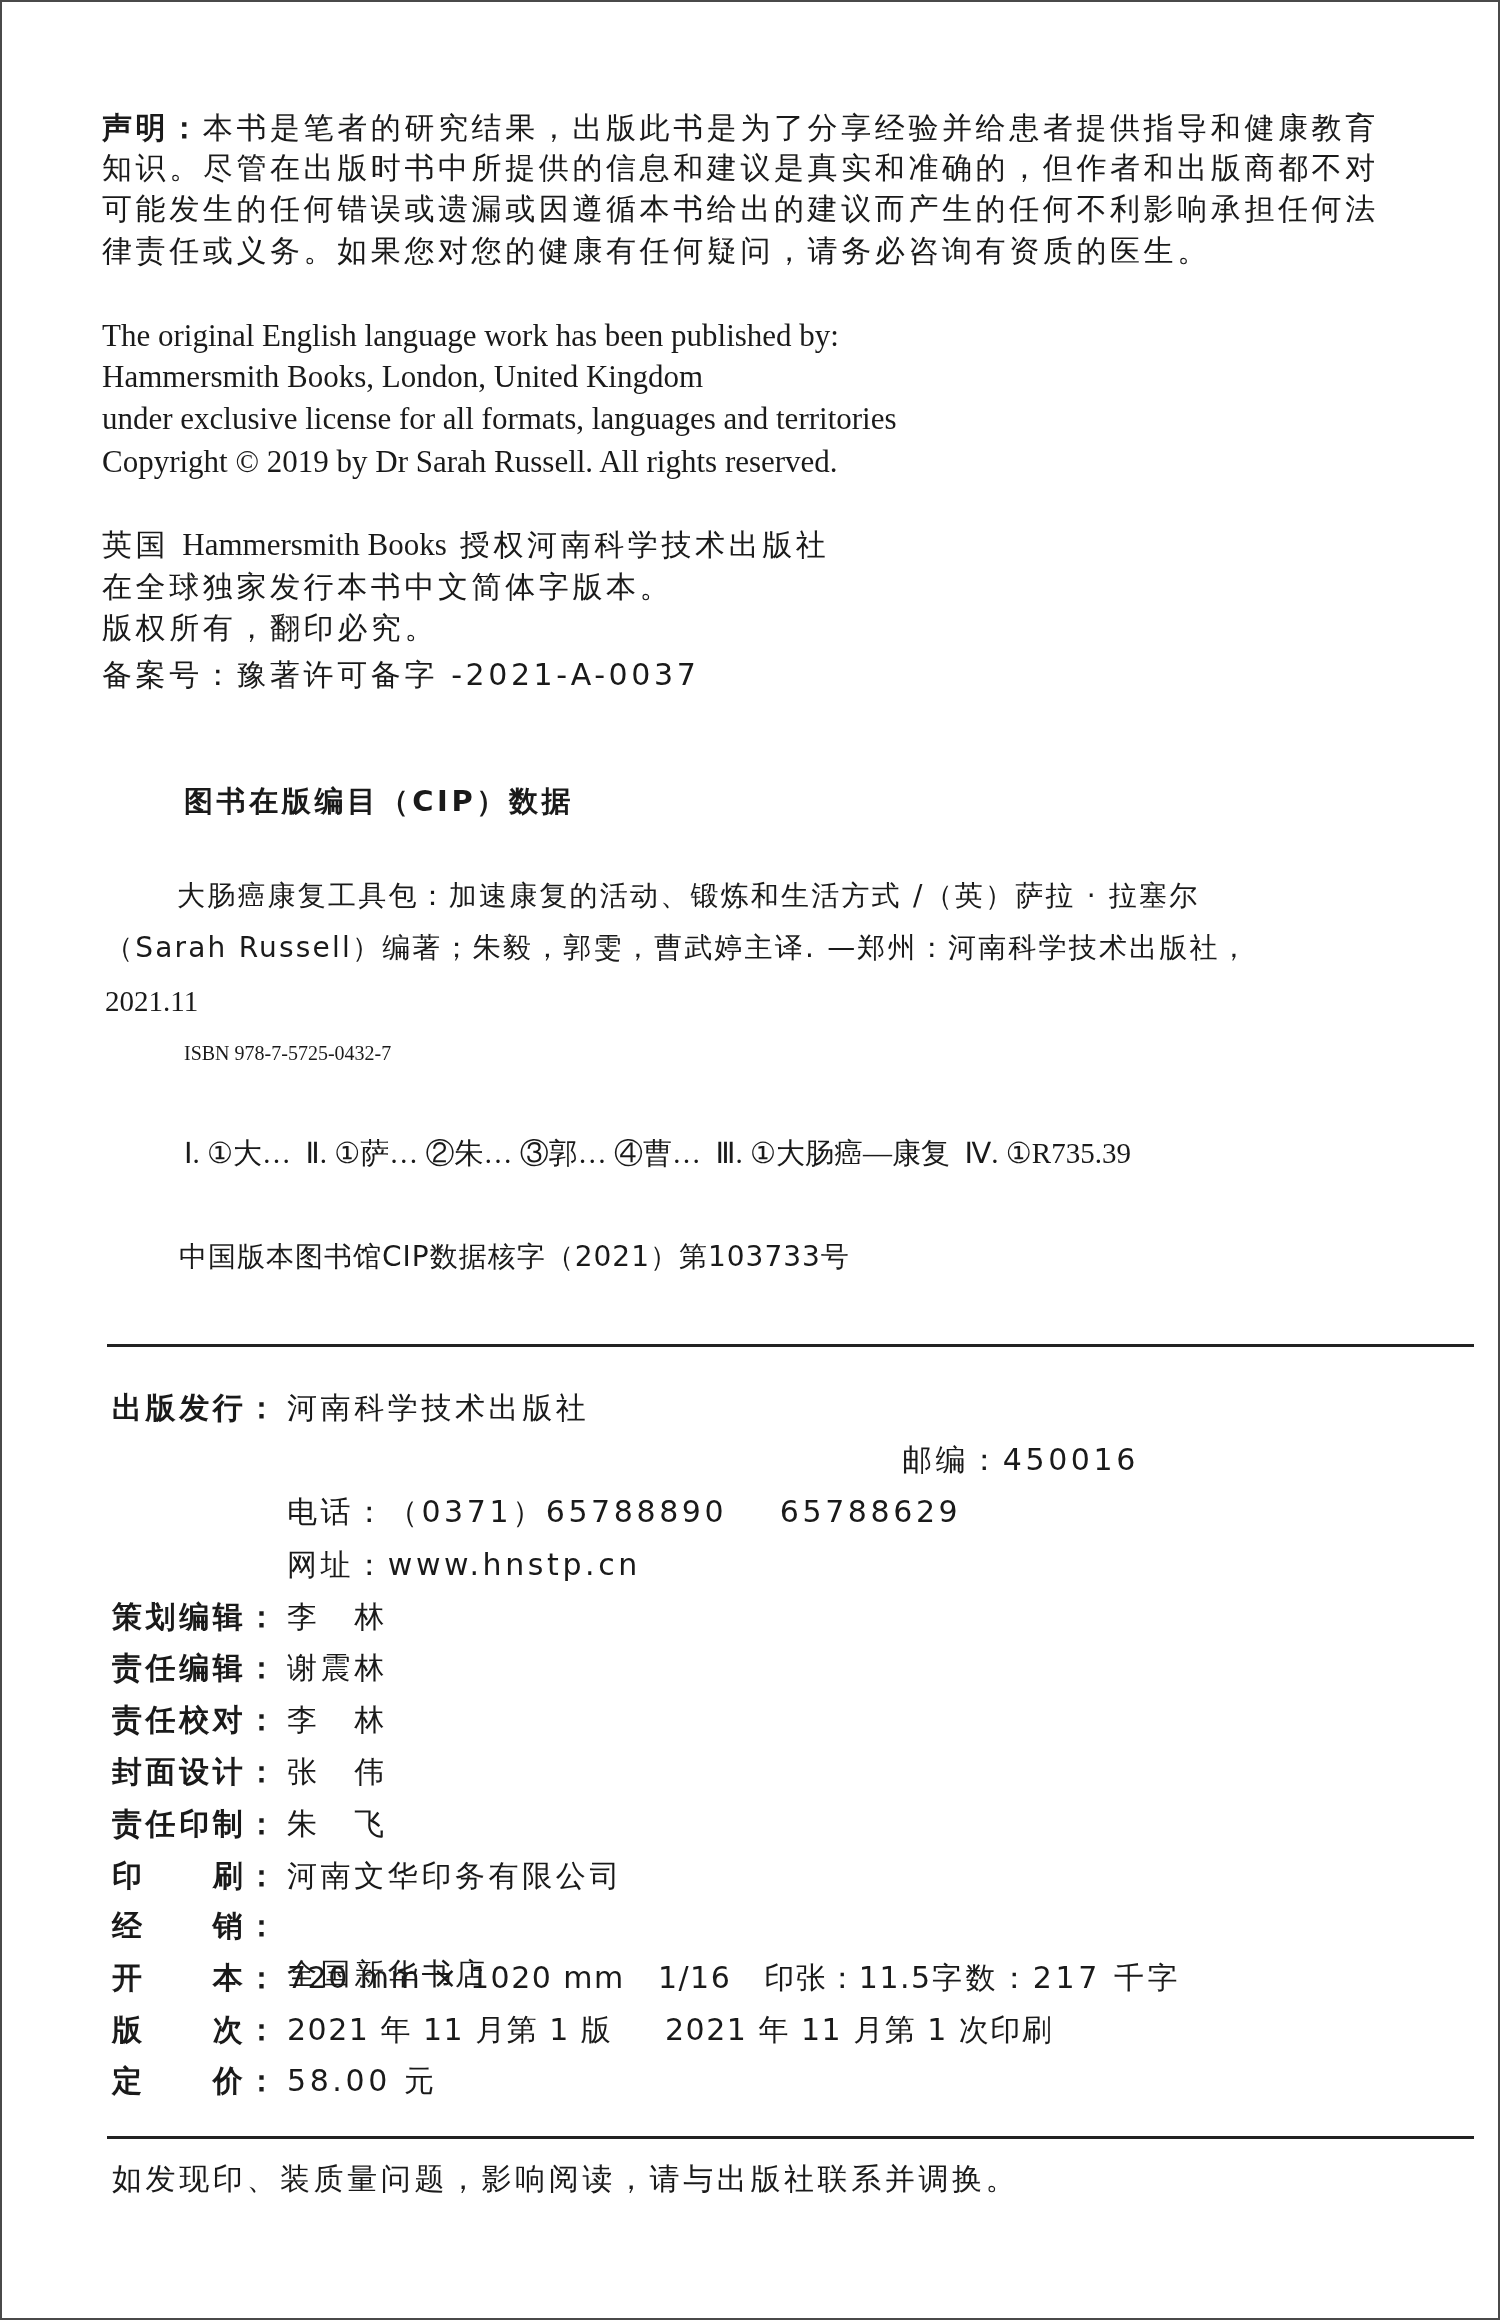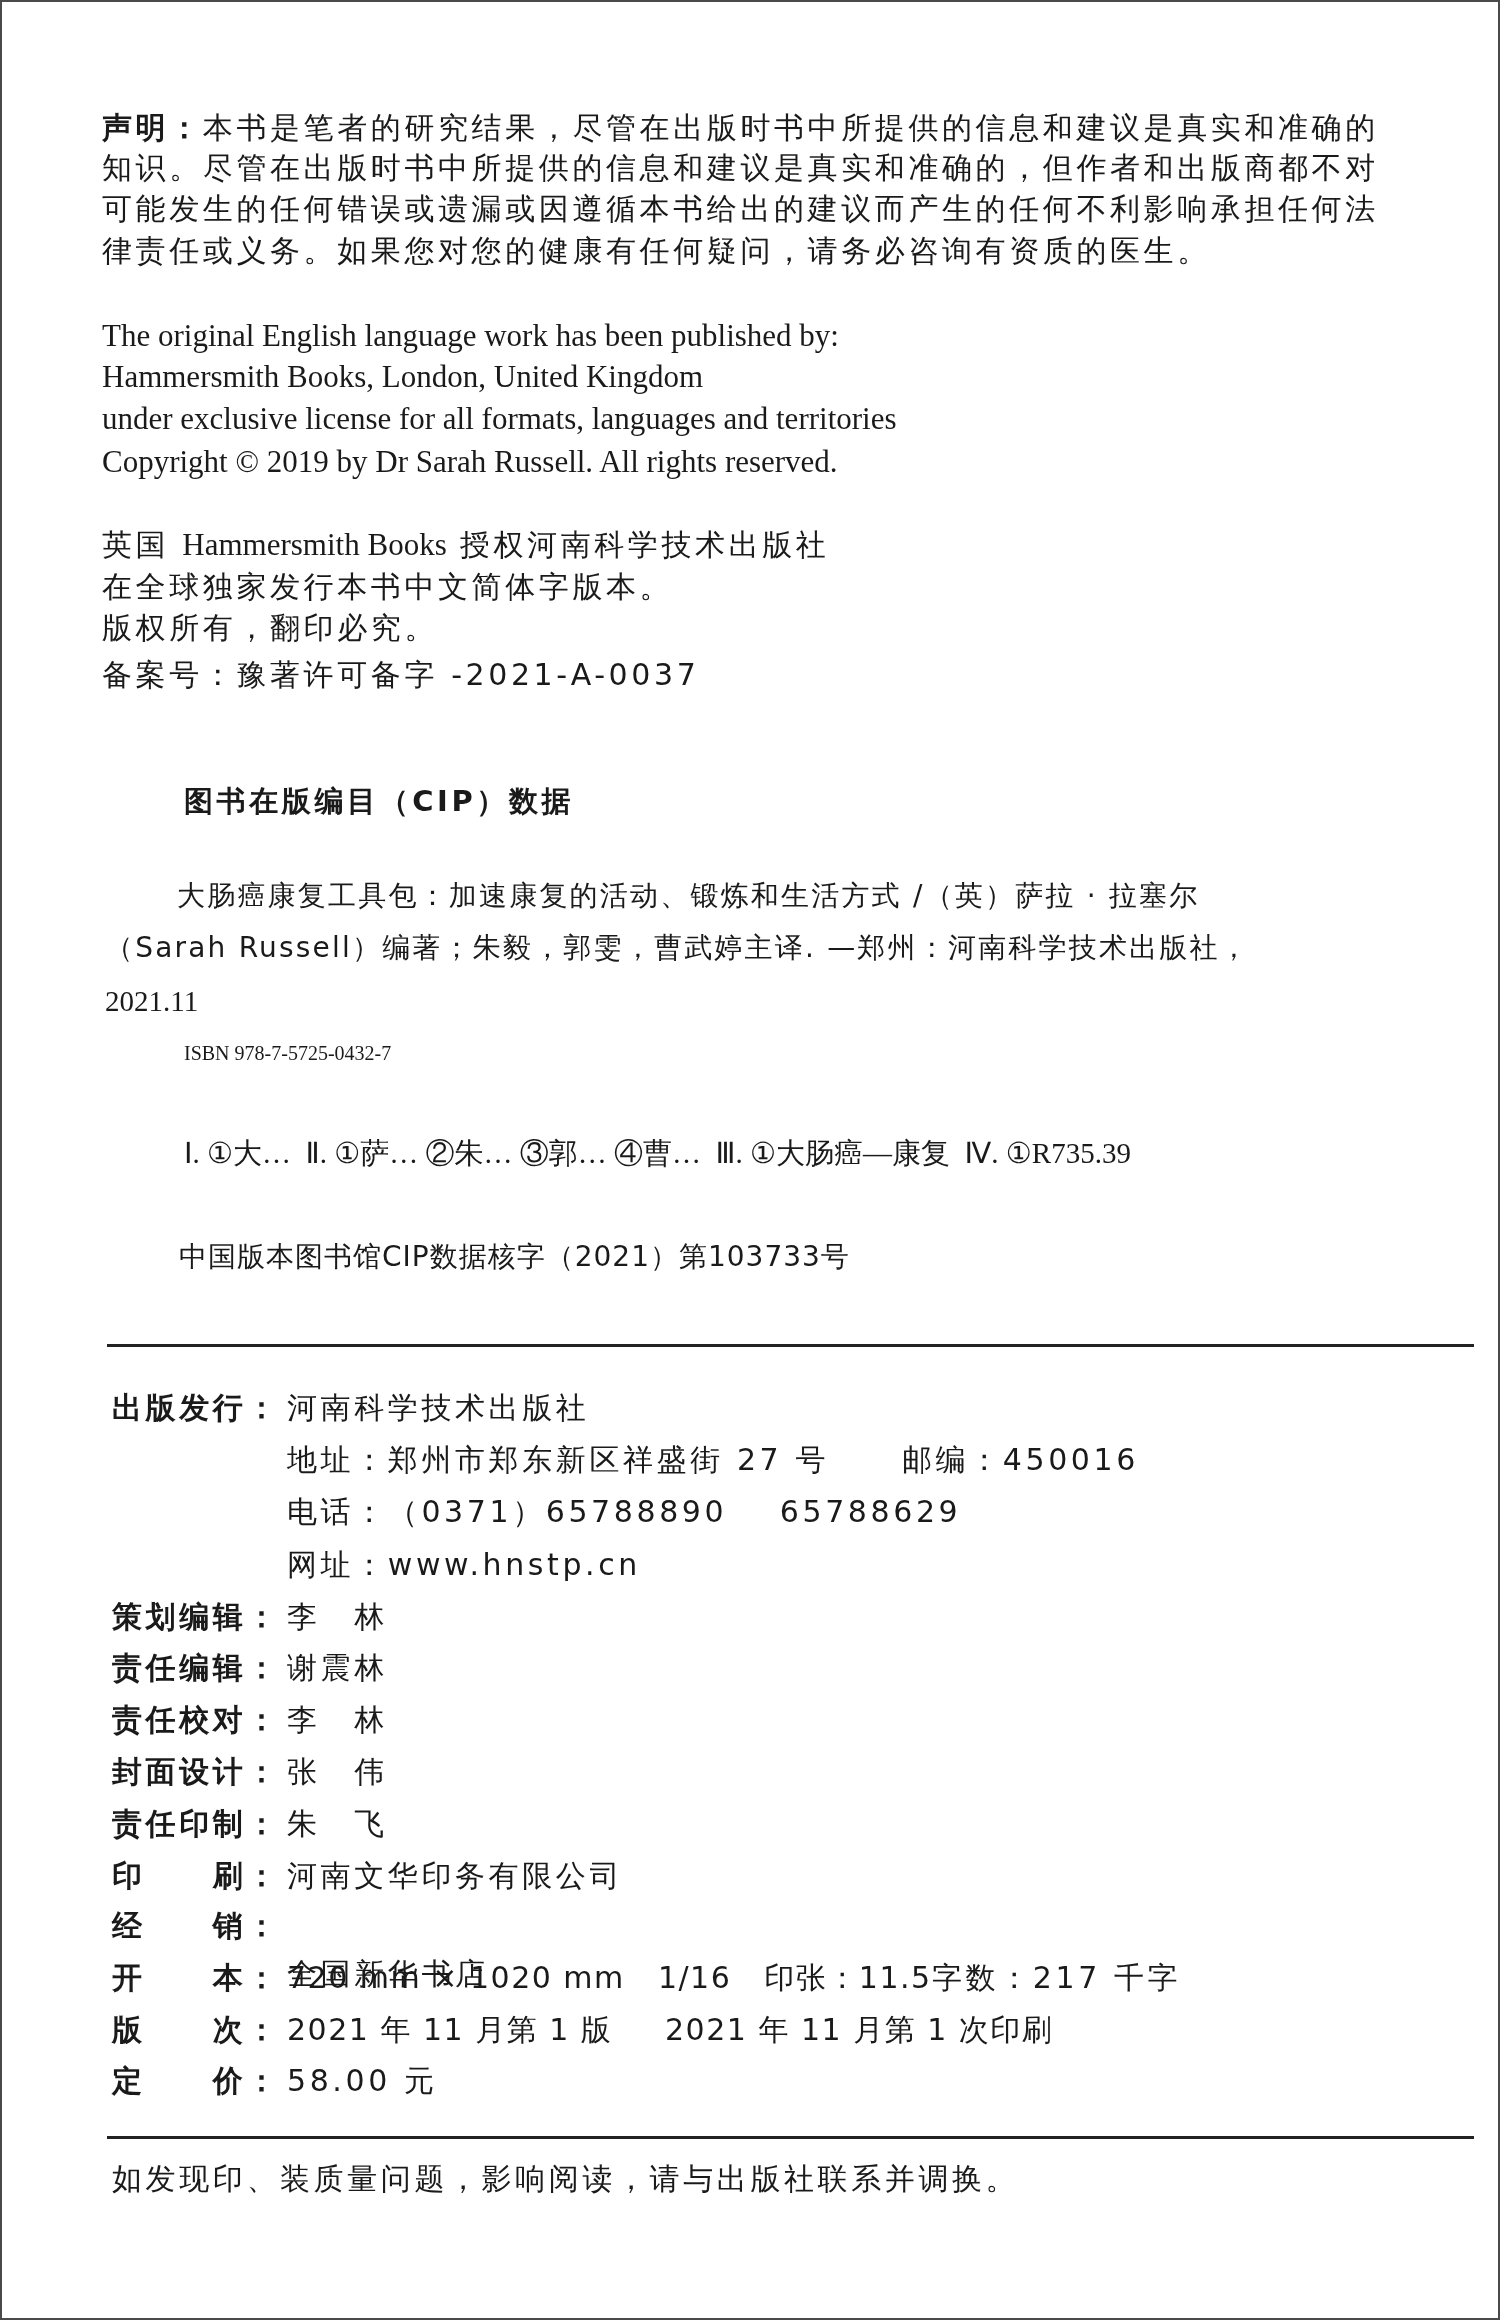--- a/index.html
+++ b/index.html
@@ -13,21 +13,21 @@
   .b { font-weight:bold; }
   .rule { position:absolute; left:105px; width:1367px; height:3px; background:#222; }
   .mix .en { font-family:"Liberation Serif", serif; letter-spacing:0; font-size:31px; }
 </style>
 </head>
 <body>
 
 <div class="page">
 
   <div class="ln cjk" style="left:100px;top:126px;">
-    <span class="b">声明：</span><span>本书是笔者的研究结果，尽管在出版时书中所提供的信息和建议是真实和准确的</span>
+    <span class="b">声明：</span><span>本书是笔者的研究结果，出版此书是为了分享经验并给患者提供指导和健康教育</span>
   </div>
   <div class="ln cjk" style="left:100px;top:166px;">知识。尽管在出版时书中所提供的信息和建议是真实和准确的，但作者和出版商都不对</div>
   <div class="ln cjk" style="left:100px;top:207px;">可能发生的任何错误或遗漏或因遵循本书给出的建议而产生的任何不利影响承担任何法</div>
   <div class="ln cjk" style="left:100px;top:249px;">律责任或义务。如果您对您的健康有任何疑问，请务必咨询有资质的医生。</div>
 
   <div class="ln serif" style="left:100px;top:333px;">The original English language work has been published by:</div>
   <div class="ln serif" style="left:100px;top:374px;">Hammersmith Books, London, United Kingdom</div>
   <div class="ln serif" style="left:100px;top:416px;">under exclusive license for all formats, languages and territories</div>
   <div class="ln serif" style="left:100px;top:459px;">Copyright © 2019 by Dr Sarah Russell. All rights reserved.</div>
 
@@ -43,21 +43,20 @@
   <div class="ln cjk" style="left:103px;top:946px;font-size:28px;letter-spacing:2.2px;">（Sarah Russell）编著；朱毅，郭雯，曹武婷主译. —郑州：河南科学技术出版社，</div>
   <div class="ln serif" style="left:103px;top:999px;font-size:29px;">2021.11</div>
   <div class="ln serif" style="left:182px;top:1051px;font-size:20px;">ISBN 978-7-5725-0432-7</div>
   <div class="ln serif" style="left:182px;top:1151px;font-size:29px;white-space:pre;">Ⅰ. ①大…  Ⅱ. ①萨… ②朱… ③郭… ④曹…  Ⅲ. ①大肠癌—康复  Ⅳ. ①R735.39</div>
   <div class="ln cjk" style="left:177px;top:1255px;font-size:28px;letter-spacing:1px;">中国版本图书馆CIP数据核字（2021）第103733号</div>
 
   <div class="rule" style="top:1342px;"></div>
 
   <div class="ln cjk b" style="left:110px;top:1406px;">出版发行：</div>
   <div class="ln cjk" style="left:285px;top:1406px;">河南科学技术出版社</div>
-  <div class="ln cjk" style="left:285px;top:1458px;">地址：郑州市郑东新区祥盛街 27 号</div>
   <div class="ln cjk" style="left:900px;top:1458px;">邮编：450016</div>
   <div class="ln cjk" style="left:285px;top:1510px;white-space:pre;">电话：（0371）65788890    65788629</div>
   <div class="ln cjk" style="left:285px;top:1563px;">网址：www.hnstp.cn</div>
 
   <div class="ln cjk b" style="left:110px;top:1615px;">策划编辑：</div>
   <div class="ln cjk" style="left:285px;top:1615px;">李　林</div>
 
   <div class="ln cjk b" style="left:110px;top:1666px;">责任编辑：</div>
   <div class="ln cjk" style="left:285px;top:1666px;">谢震林</div>
 

